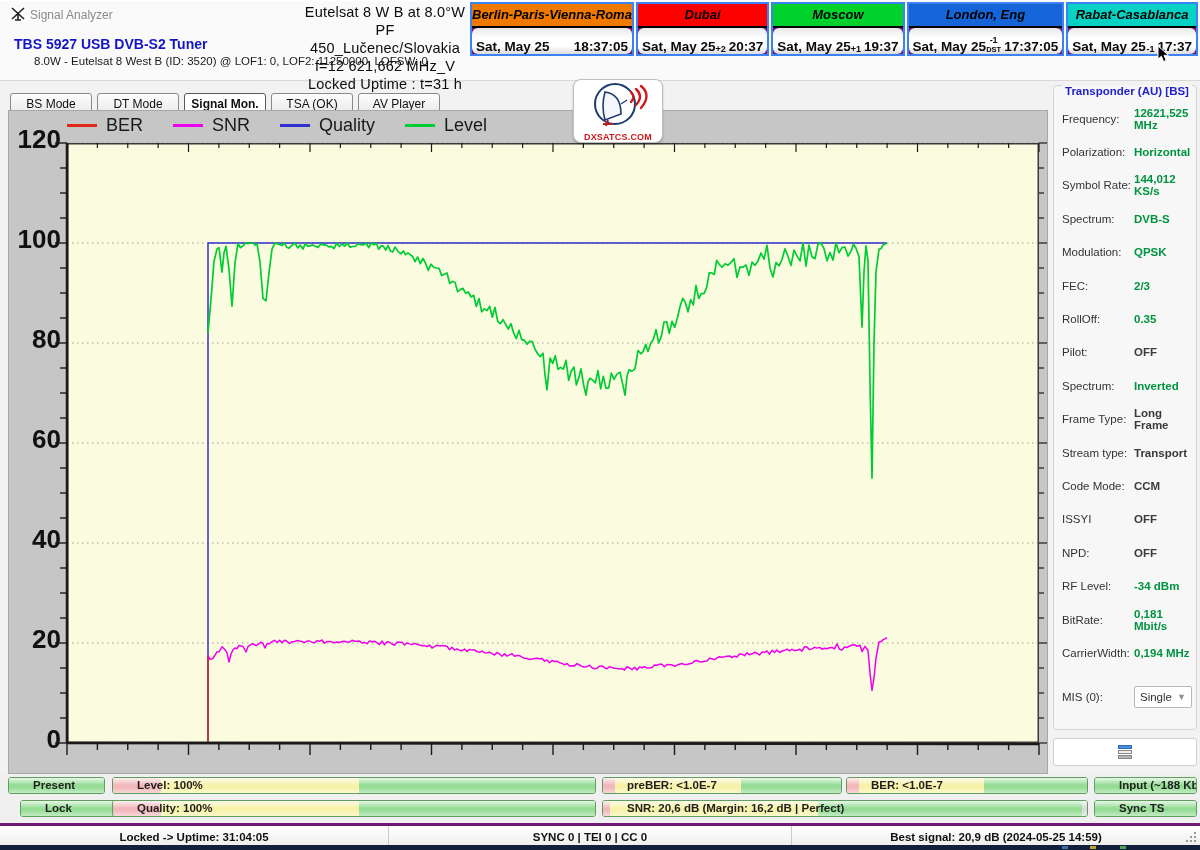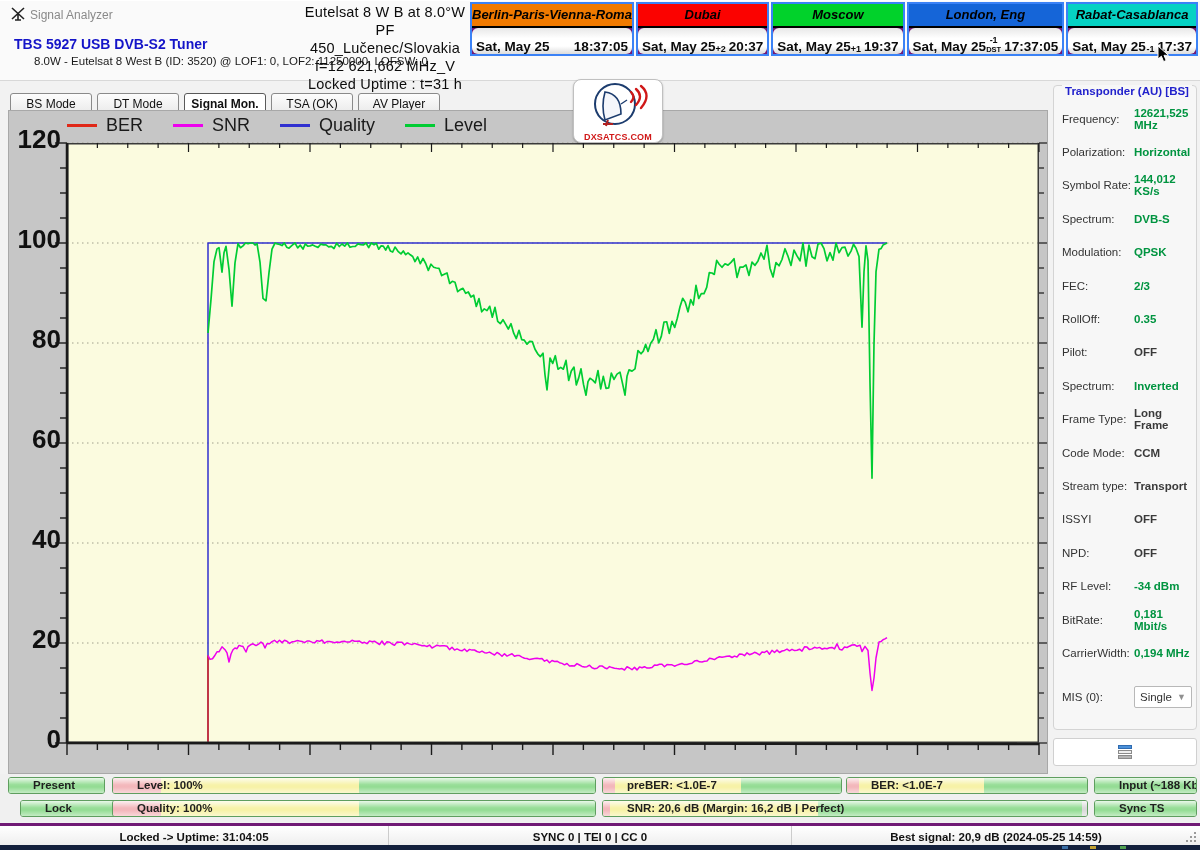--- a/index.html
+++ b/index.html
@@ -367,26 +367,26 @@
       </div>
       <div class="t-row">
         <span class="lab">Spectrum:</span>
         <span class="val green">Inverted</span>
       </div>
       <div class="t-row">
         <span class="lab">Frame Type:</span>
         <span class="val">Long Frame</span>
       </div>
       <div class="t-row">
+        <span class="lab">Stream type:</span>
+        <span class="val">Transport</span>
+      </div>
+      <div class="t-row">
         <span class="lab">Code Mode:</span>
         <span class="val">CCM</span>
-      </div>
-      <div class="t-row">
-        <span class="lab">Stream type:</span>
-        <span class="val">Transport</span>
       </div>
       <div class="t-row">
         <span class="lab">ISSYI</span>
         <span class="val">OFF</span>
       </div>
       <div class="t-row">
         <span class="lab">NPD:</span>
         <span class="val">OFF</span>
       </div>
       <div class="t-row">

